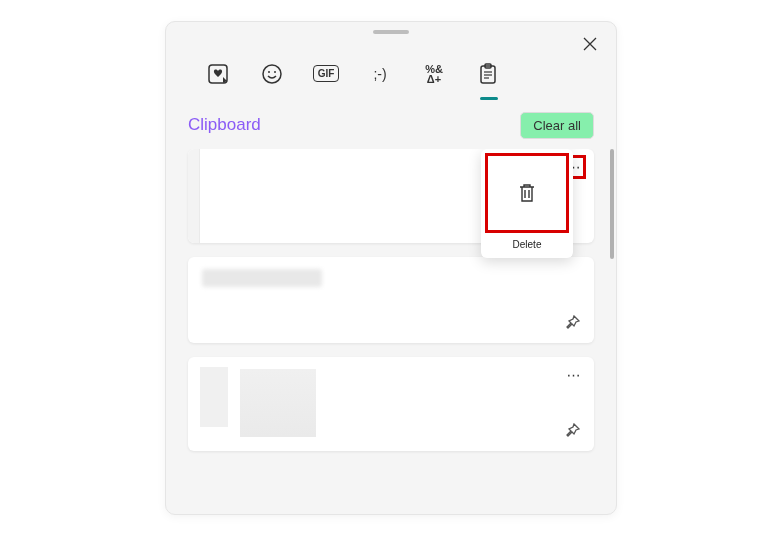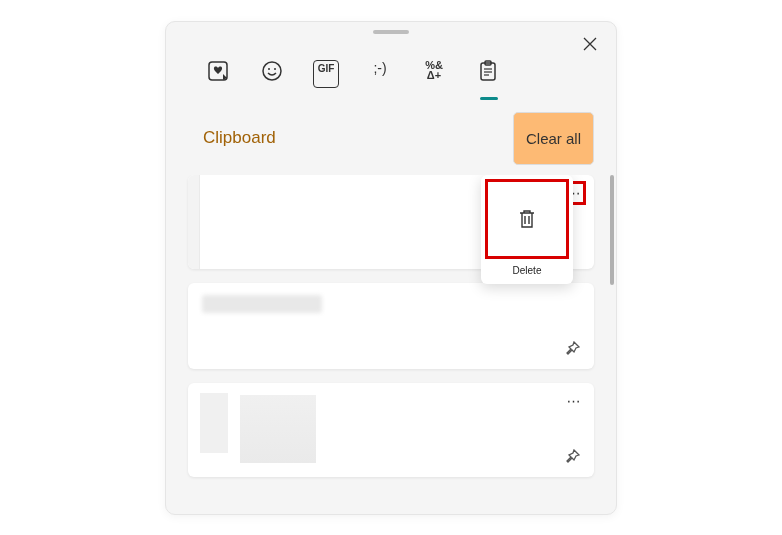--- a/index.html
+++ b/index.html
@@ -44,20 +44,21 @@
     .tabs {
       display: flex;
       gap: 26px;
       padding: 18px 0 10px 38px;
       align-items: center;
     }
     .tab {
       width: 28px;
       height: 28px;
       display: flex;
+      align-items: center;
       justify-content: center;
       cursor: pointer;
       color: #333;
       position: relative;
     }
     .tab.active::after {
       content: "";
       position: absolute;
       bottom: -12px;
       left: 6px;
@@ -74,27 +75,27 @@
       padding: 2px 4px;
     }
     .kaomoji { font-size: 14px; font-weight: 500; }
     .symbols { font-size: 11px; font-weight: 600; line-height: 10px; text-align: center; }
     .header-row {
       display: flex;
       justify-content: space-between;
       align-items: center;
       padding: 14px 22px 10px 22px;
     }
-    .title { font-size: 17px; color: #a16207; margin-left: 15px; }
+    .title { font-size: 17px; color: #8b5cf6; }
     .clear-btn {
-      background: #fdba74;
+      background: #86efac;
       border: 1px solid #dcdcdc;
       border-radius: 5px;
-      padding: 17px 12px;
-      font-size: 15px;
+      padding: 5px 12px;
+      font-size: 13px;
       color: #333;
       cursor: pointer;
     }
     .content-area {
       padding: 0 22px 10px 22px;
       height: 350px;
       overflow: hidden;
       position: relative;
     }
     .scrollbar {

